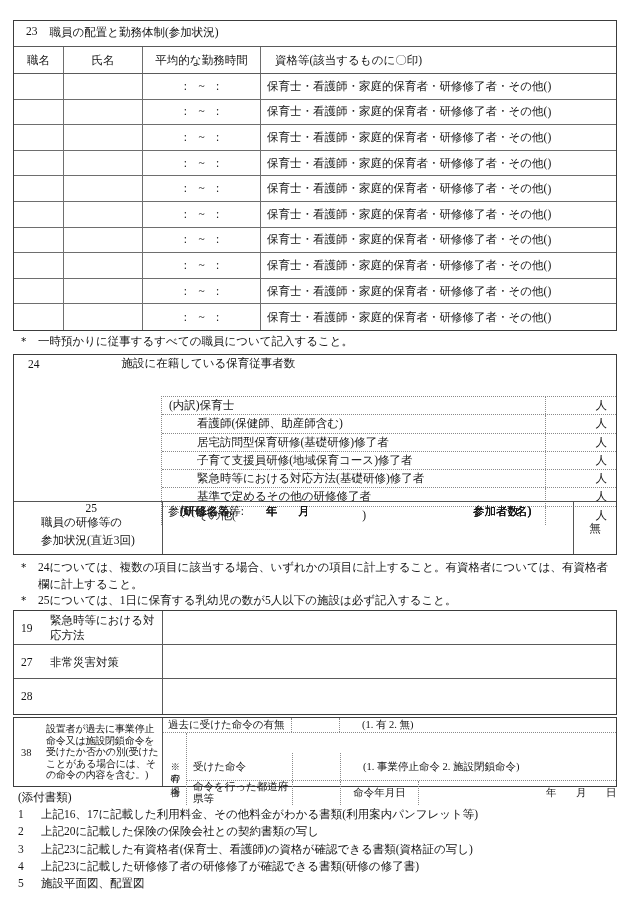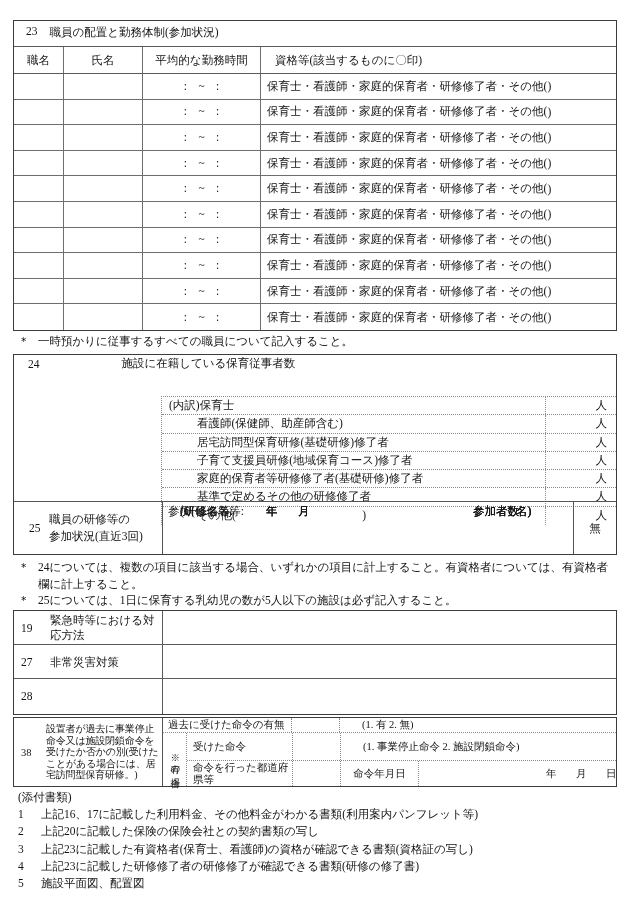--- a/index.html
+++ b/index.html
@@ -31,21 +31,21 @@
   
   .t24{left:13px;top:354px;width:604px;height:201px;border:1.5px solid #3c3c3c;box-sizing:border-box;}
   .t24-title{height:17px;display:flex;align-items:center;padding-left:14px;gap:35px;}
   .t24-sub{position:absolute;left:147px;top:17px;right:0;height:129px;border-top:1px dotted #8a8a8a;border-left:1px dotted #8a8a8a;box-sizing:border-box;margin-top:24px;}
   .t24-row{display:flex;height:18.28px;border-bottom:1px dotted #8a8a8a;box-sizing:border-box;}
   .t24-row:last-of-type{border-bottom:none;}
   .t24-label{flex:1;display:flex;align-items:center;padding-left:7px;box-sizing:border-box;}
   .t24-label.indented{padding-left:35px;}
   .t24-unit{width:71px;border-left:1px dotted #8a8a8a;display:flex;align-items:center;justify-content:flex-end;padding-right:9px;box-sizing:border-box;}
   .r25{position:absolute;left:0;right:0;top:146px;bottom:0;border-top:1px solid #555;display:flex;box-sizing:border-box;}
-  .r25-label{width:149px;border-right:1px solid #555;box-sizing:border-box;display:flex;align-items:center;}
+  .r25-label{width:149px;border-right:1px solid #555;box-sizing:border-box;display:flex;align-items:center;flex-direction:column;}
   .r25-no{margin-left:15px;width:20px;}
   .r25-ltext{line-height:17.5px;}
   .r25-mid{flex:1;position:relative;}
   .r25-line{position:absolute;left:0;right:0;height:18px;}
   .r25-line span{position:absolute;top:2px;}
   .p-prefix{left:5px;}
   .r25-line.ind .p-prefix{left:17px;}
   .p-year{left:103px;}
   .p-month{left:135px;}
   .p-count{left:310px;}
@@ -66,21 +66,21 @@
   .t38-ltext{flex:1;font-size:10px;line-height:11.4px;padding-right:2px;letter-spacing:-0.2px;}
   .t38-right{flex:1;display:flex;flex-direction:column;}
   .t38-rowA{height:15px;border-bottom:1px dotted #8a8a8a;box-sizing:border-box;display:flex;font-size:10.5px;}
   .t38-a-label{width:128px;display:flex;align-items:center;padding-left:5px;box-sizing:border-box;}
   .t38-a-blank{width:48px;border-left:1px dotted #8a8a8a;box-sizing:border-box;}
   .t38-a-legend{flex:1;border-left:1px dotted #8a8a8a;display:flex;align-items:center;padding-left:22px;box-sizing:border-box;}
   .t38-bc{flex:1;display:flex;}
   .t38-vcol{width:24px;border-right:1px dotted #8a8a8a;box-sizing:border-box;display:flex;align-items:center;justify-content:center;}
   .vtext{writing-mode:vertical-rl;text-orientation:upright;font-size:9.5px;letter-spacing:1px;line-height:1;}
   .t38-bc-right{flex:1;display:flex;flex-direction:column;font-size:10.5px;}
-  .t38-rowB{height:28px;border-bottom:1px dotted #8a8a8a;box-sizing:border-box;display:flex;}
+  .t38-rowB{height:28px;border-bottom:1px dotted #8a8a8a;box-sizing:border-box;display:flex;margin-top:20px;}
   .t38-rowC{flex:1;display:flex;}
   .t38-name{width:105px;display:flex;align-items:center;padding-left:6px;box-sizing:border-box;line-height:12px;}
   .t38-blank{width:48px;border-left:1px dotted #8a8a8a;box-sizing:border-box;}
   .t38-legend{flex:1;border-left:1px dotted #8a8a8a;display:flex;align-items:center;padding-left:22px;box-sizing:border-box;}
   .t38-datelabel{width:78px;border-left:1px dotted #8a8a8a;display:flex;align-items:center;justify-content:center;box-sizing:border-box;}
   .t38-datecell{flex:1;border-left:1px dotted #8a8a8a;position:relative;box-sizing:border-box;}
   .t38-datecell span{position:absolute;top:50%;transform:translateY(-50%);}
   .d-year{left:127px;}.d-month{left:157px;}.d-day{left:187px;}
   
   .attach{left:18px;top:789px;line-height:17.2px;}
@@ -241,21 +241,21 @@
         </div>
 
         <div class="t24-row">
           <div class="t24-label indented">子育て支援員研修(地域保育コース)修了者</div>
           <div class="t24-unit">
             <span>人</span>
           </div>
         </div>
 
         <div class="t24-row">
-          <div class="t24-label indented">家庭的保育者等研修修了者(基礎研修)修了者</div>
+          <div class="t24-label indented">緊急時等における対応方法(基礎研修)修了者</div>
           <div class="t24-unit">
             <span>人</span>
           </div>
         </div>
 
         <div class="t24-row">
           <div class="t24-label indented">基準で定めるその他の研修修了者</div>
           <div class="t24-unit">
             <span>人</span>
           </div>
@@ -342,21 +342,21 @@
           <span class="sec-no">28</span>
         </div>
         <div class="sec-content"></div>
       </div>
 
   </div>
 
   <div class="abs t38">
     <div class="t38-labelcol">
       <span class="t38-no">38</span>
-      <div class="t38-ltext">設置者が過去に事業停止命令又は施設閉鎖命令を受けたか否かの別(受けたことがある場合には、居宅訪問型保育研修。)</div>
+      <div class="t38-ltext">設置者が過去に事業停止命令又は施設閉鎖命令を受けたか否かの別(受けたことがある場合には、その命令の内容を含む。)</div>
     </div>
     <div class="t38-right">
       <div class="t38-rowA">
         <div class="t38-a-label">過去に受けた命令の有無</div>
         <div class="t38-a-blank"></div>
         <div class="t38-a-legend">(1.  有  2.  無)</div>
       </div>
       <div class="t38-bc">
         <div class="t38-vcol">
           <span class="vtext">※有の場合</span>

